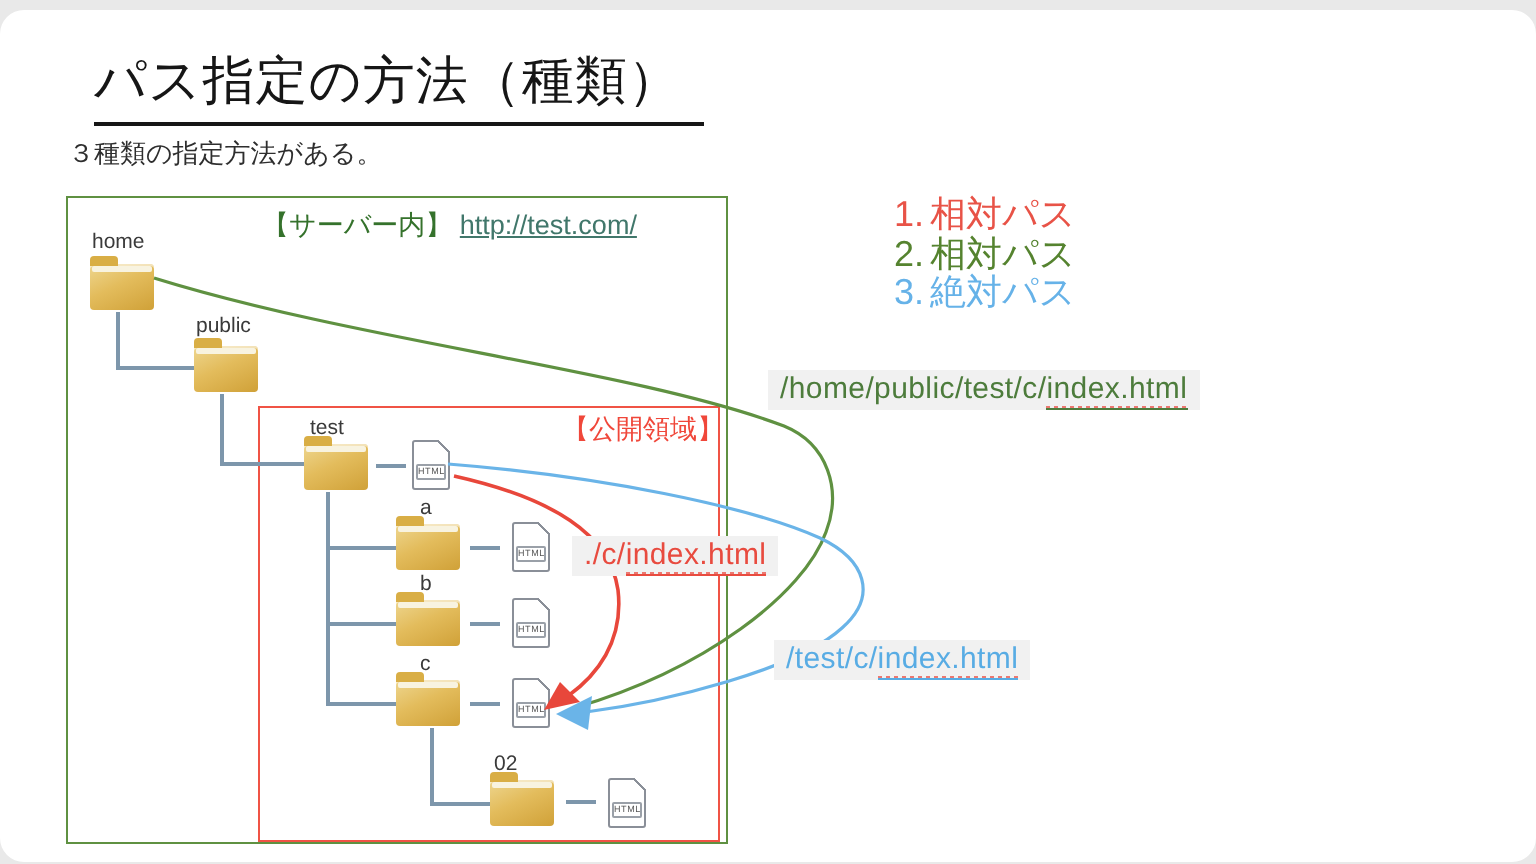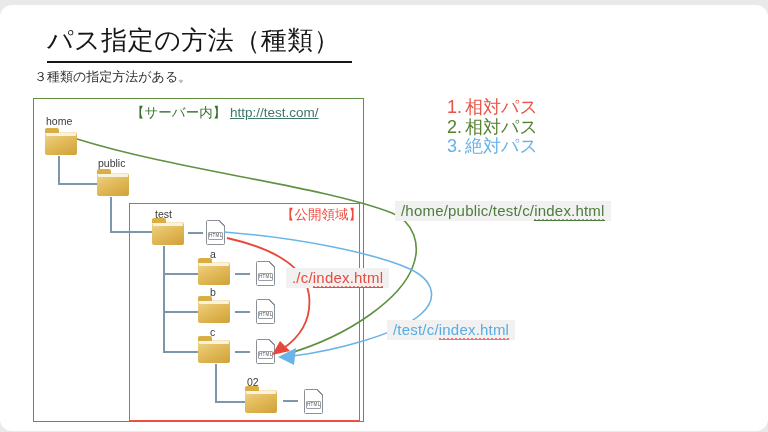--- a/index.html
+++ b/index.html
@@ -77,21 +77,21 @@
   .pathlab{
     font-size:15px;background:#f1f1f1;padding:1px 6px 2px 6px;
     white-space:nowrap;letter-spacing:.2px;
   }
   .pathlab .file{
     border-bottom:1px solid currentColor;
     background-image:linear-gradient(90deg,rgba(235,80,70,.75) 55%,transparent 55%);
     background-size:4px 1.5px;background-repeat:repeat-x;background-position:0 100%;
     padding-bottom:1px;
   }
-  #full-path-label{left:395px;top:180px;color:#4d7c3c;margin-top:16px;}
+  #full-path-label{left:384px;top:180px;color:#4d7c3c;}
   #relative-path-label{left:286px;top:263px;color:#e84b3f;}
   #absolute-path-label{left:387px;top:315px;color:#58ace4;}
 
   #arrow-layer{left:0;top:0;width:768px;height:432px;pointer-events:none;}
 </style>
 </head>
 <body>
 
 <div id="slide">
 

